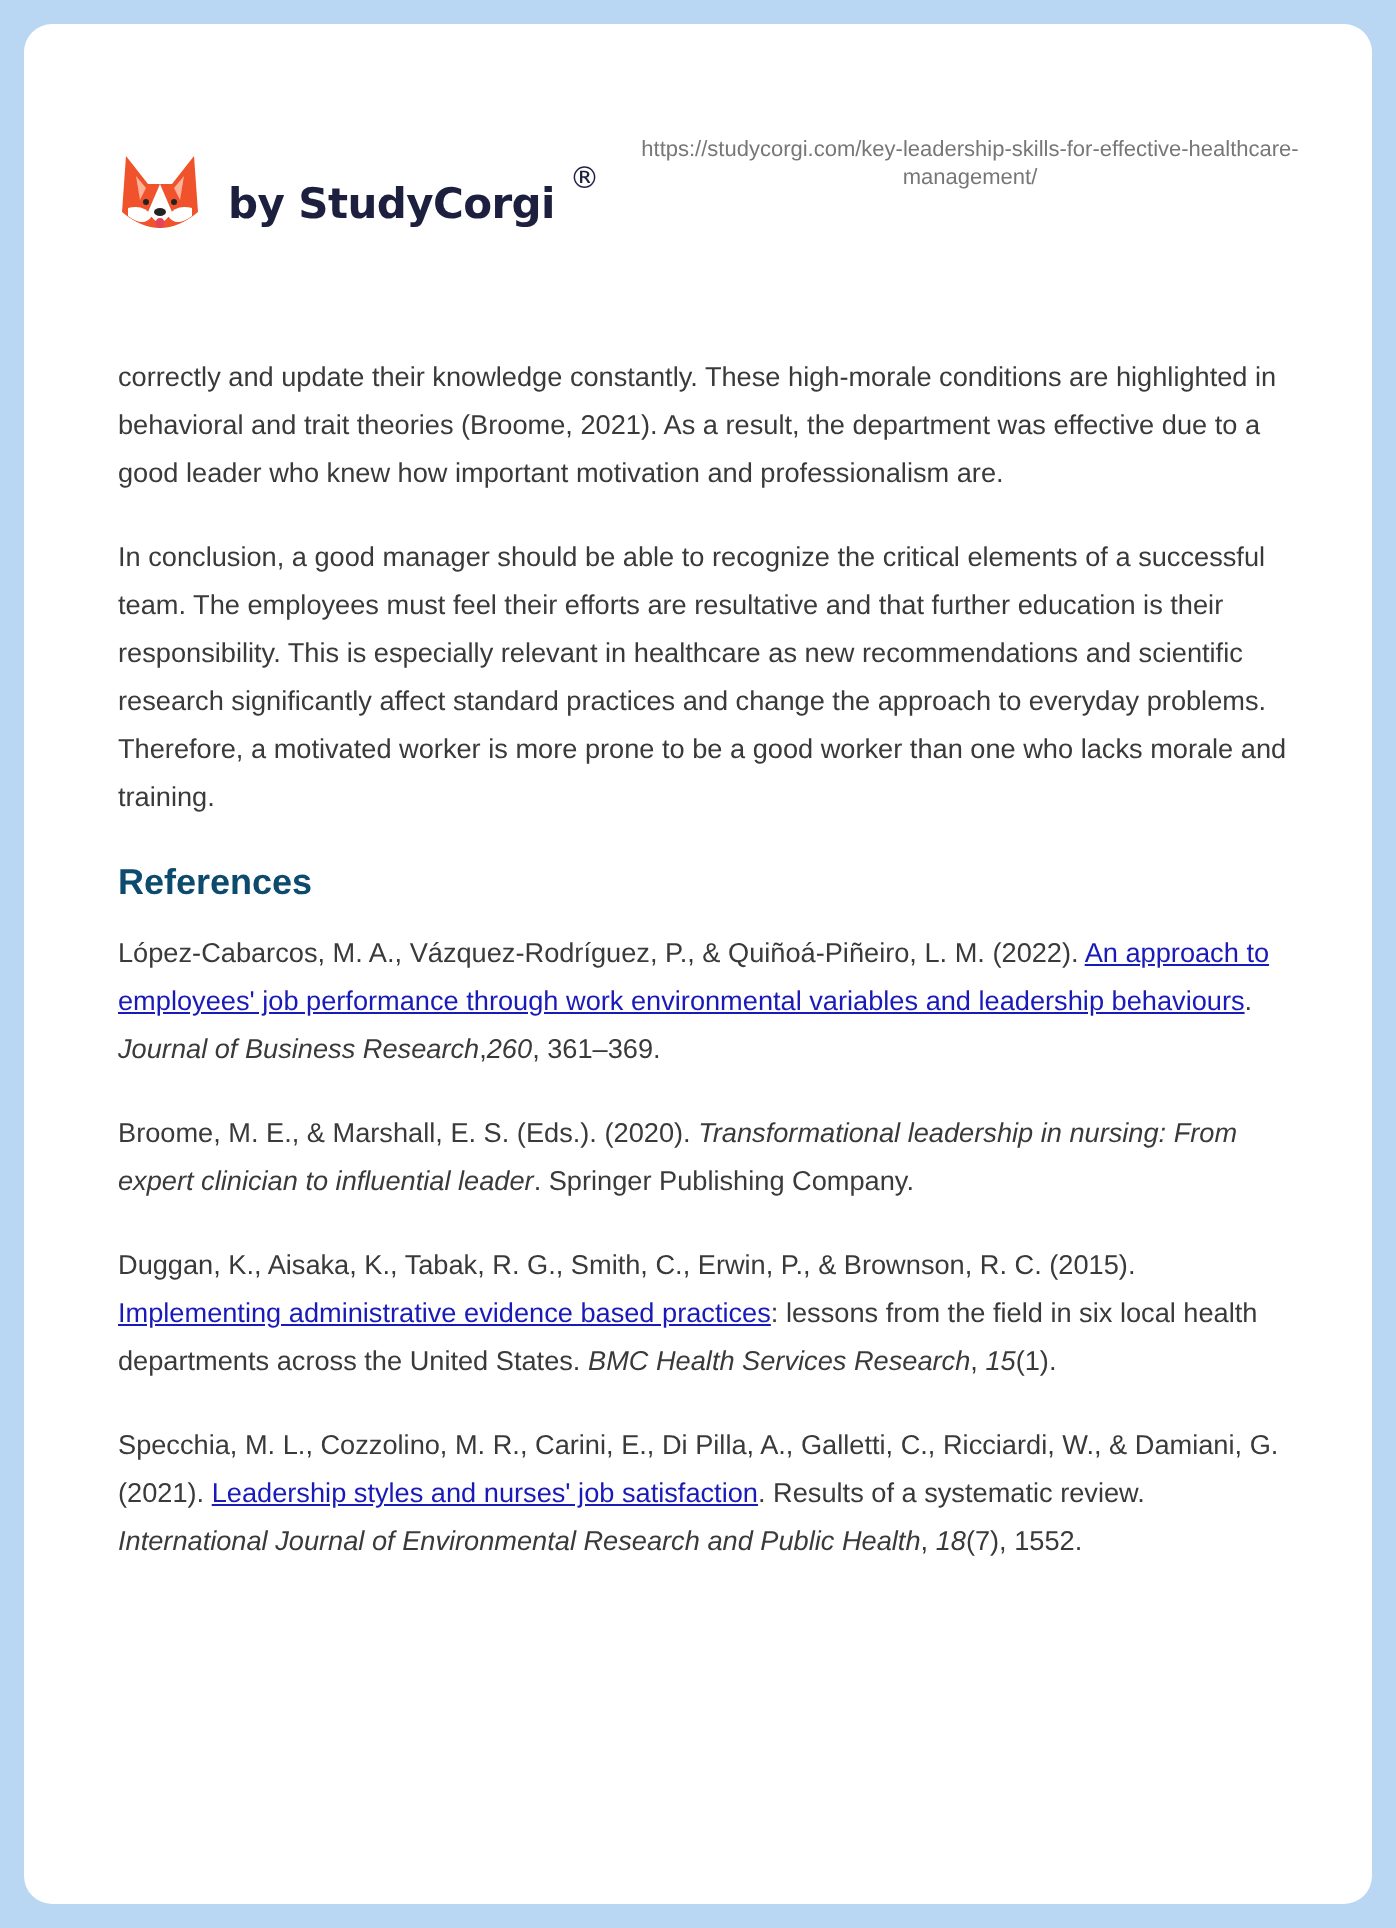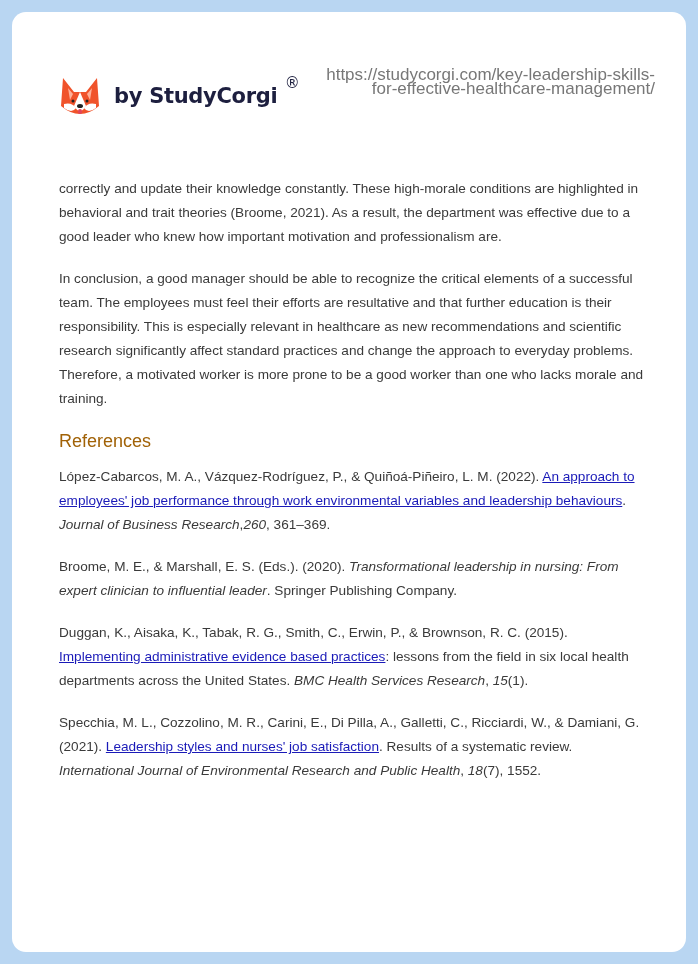--- a/index.html
+++ b/index.html
@@ -6,39 +6,39 @@
   body {
     width:698px; height:964px; background:#b9d6f2;
     font-family:"Liberation Sans", "DejaVu Sans", sans-serif;
     position:relative; overflow:hidden;
   }
   .card {
     position:absolute; left:12px; top:12px; width:674px; height:940px;
     background:#ffffff; border-radius:14px;
   }
   .header { position:absolute; left:0; top:0; width:674px; height:140px; }
-  .logo { position:absolute; left:48px; top:64px; display:flex; align-items:flex-start; }
+  .logo { position:absolute; left:48px; top:64px; display:flex; align-items:center; }
   .logo svg { display:block; }
   .logo-text {
     margin-left:14px; margin-top:8px; font-family:"DejaVu Sans", sans-serif; font-weight:bold;
     font-size:21px; color:#1d1f3f; letter-spacing:-0.3px; position:relative;
   }
   .logo-reg {
     position:absolute; right:-22px; top:-10px; font-size:15px; font-weight:normal; color:#1d1f3f;
   }
   .doc-meta { position:absolute; right:31px; top:54px; width:340px; text-align:right; }
   .doc-title { font-size:11px; font-weight:bold; color:#777; line-height:14px; }
-  .doc-url { font-size:17px; color:#777; line-height:14px; margin-top:2px; }
+  .doc-url { font-size:11px; color:#777; line-height:14px; margin-top:2px;text-align:center; }
 
   .content {
     position:absolute; left:47px; top:165px; width:590px;
     font-size:13.6px; line-height:24px; color:#3a3a3a;
   }
   .content p { margin:0 0 18px 0; }
-  .refs-heading { font-size:18px; font-weight:normal; color:#a16207; margin:0 0 12px 0; line-height:24px; }
+  .refs-heading { font-size:18px; font-weight:bold; color:#0c4a6e; margin:0 0 12px 0; line-height:24px; }
   .ref { margin:0 0 18px 0; }
   .ref a { color:#1a1ab8; text-decoration:underline; }
   .ref i { }
 </style>
 </head>
 <body>
 
 <div class="card">
   <div class="header">
     <div class="logo">

